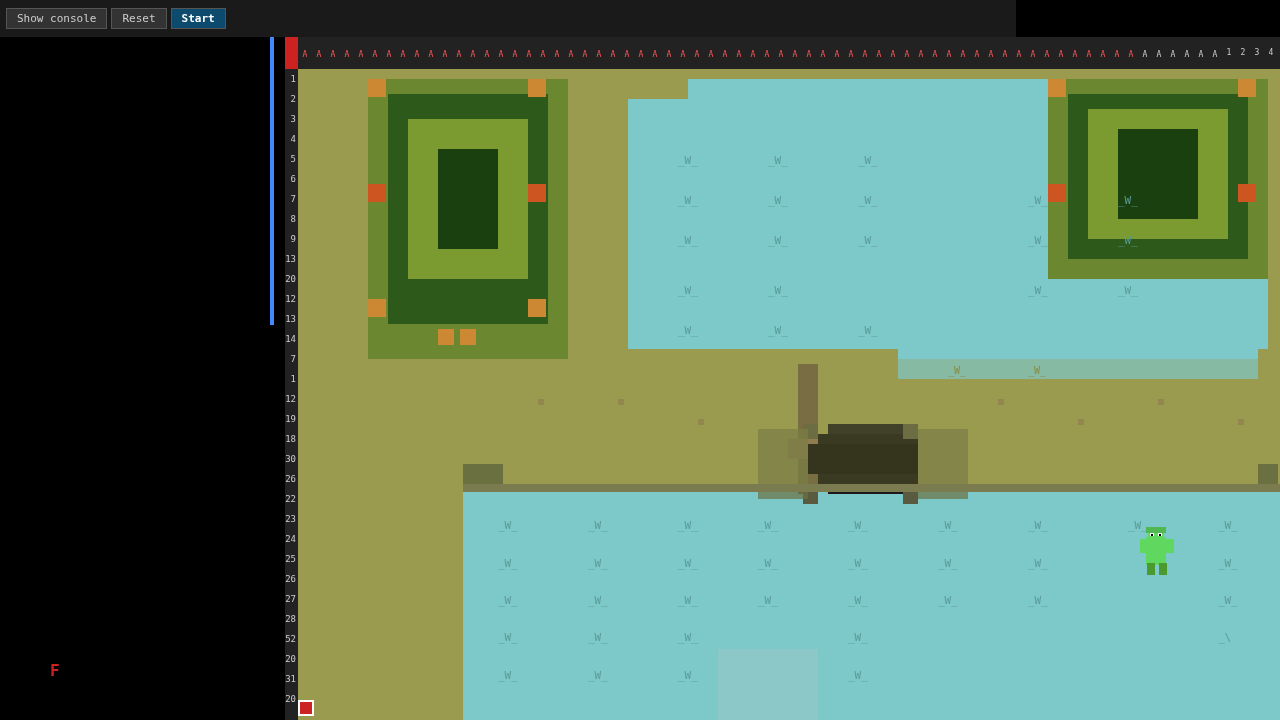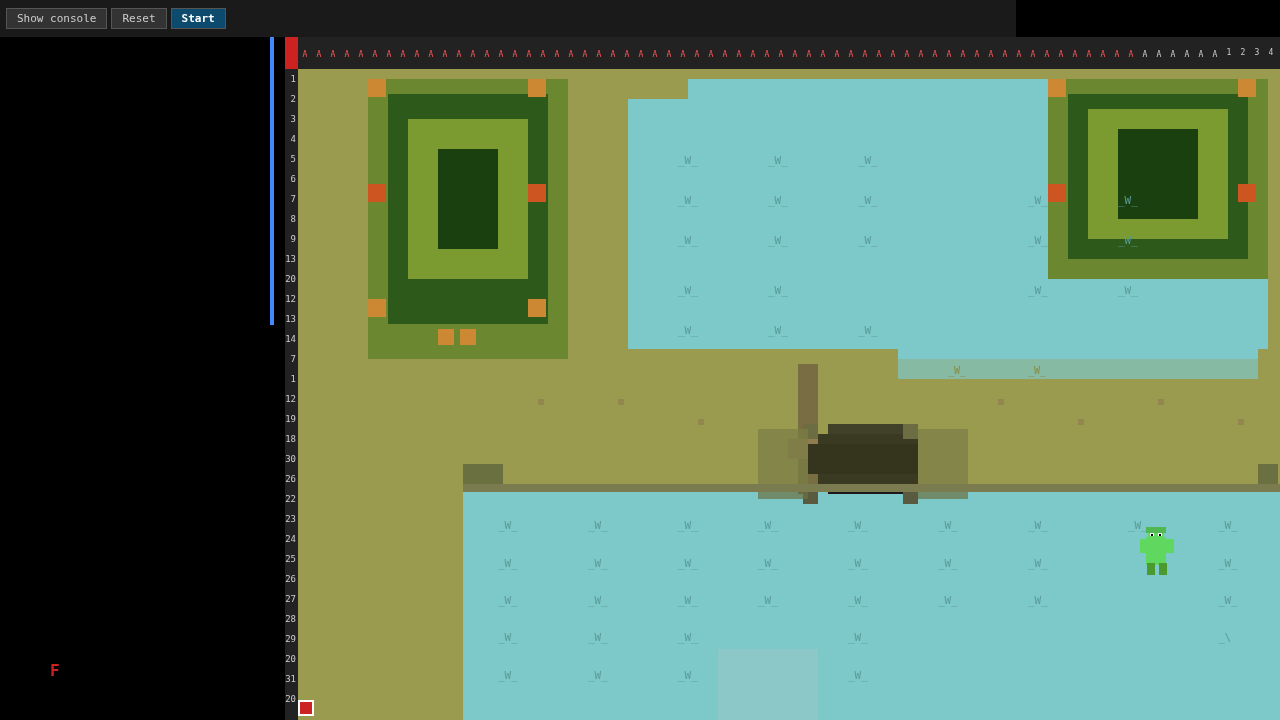--- a/index.html
+++ b/index.html
@@ -274,21 +274,21 @@
     <div class="ruler-row">18</div>
     <div class="ruler-row">30</div>
     <div class="ruler-row">26</div>
     <div class="ruler-row">22</div>
     <div class="ruler-row">23</div>
     <div class="ruler-row">24</div>
     <div class="ruler-row">25</div>
     <div class="ruler-row">26</div>
     <div class="ruler-row">27</div>
     <div class="ruler-row">28</div>
-    <div class="ruler-row">29</div>
+    <div class="ruler-row">52</div>
     <div class="ruler-row">20</div>
     <div class="ruler-row">31</div>
     <div class="ruler-row">20</div>
   </div>
 
 <div id="map-area">
   <svg id="game-map" viewBox="0 0 982 651" preserveAspectRatio="xMinYMin meet" xmlns="http://www.w3.org/2000/svg">
 
     <rect x="0" y="0" width="982" height="651" fill="#9B9B50"></rect>
 

